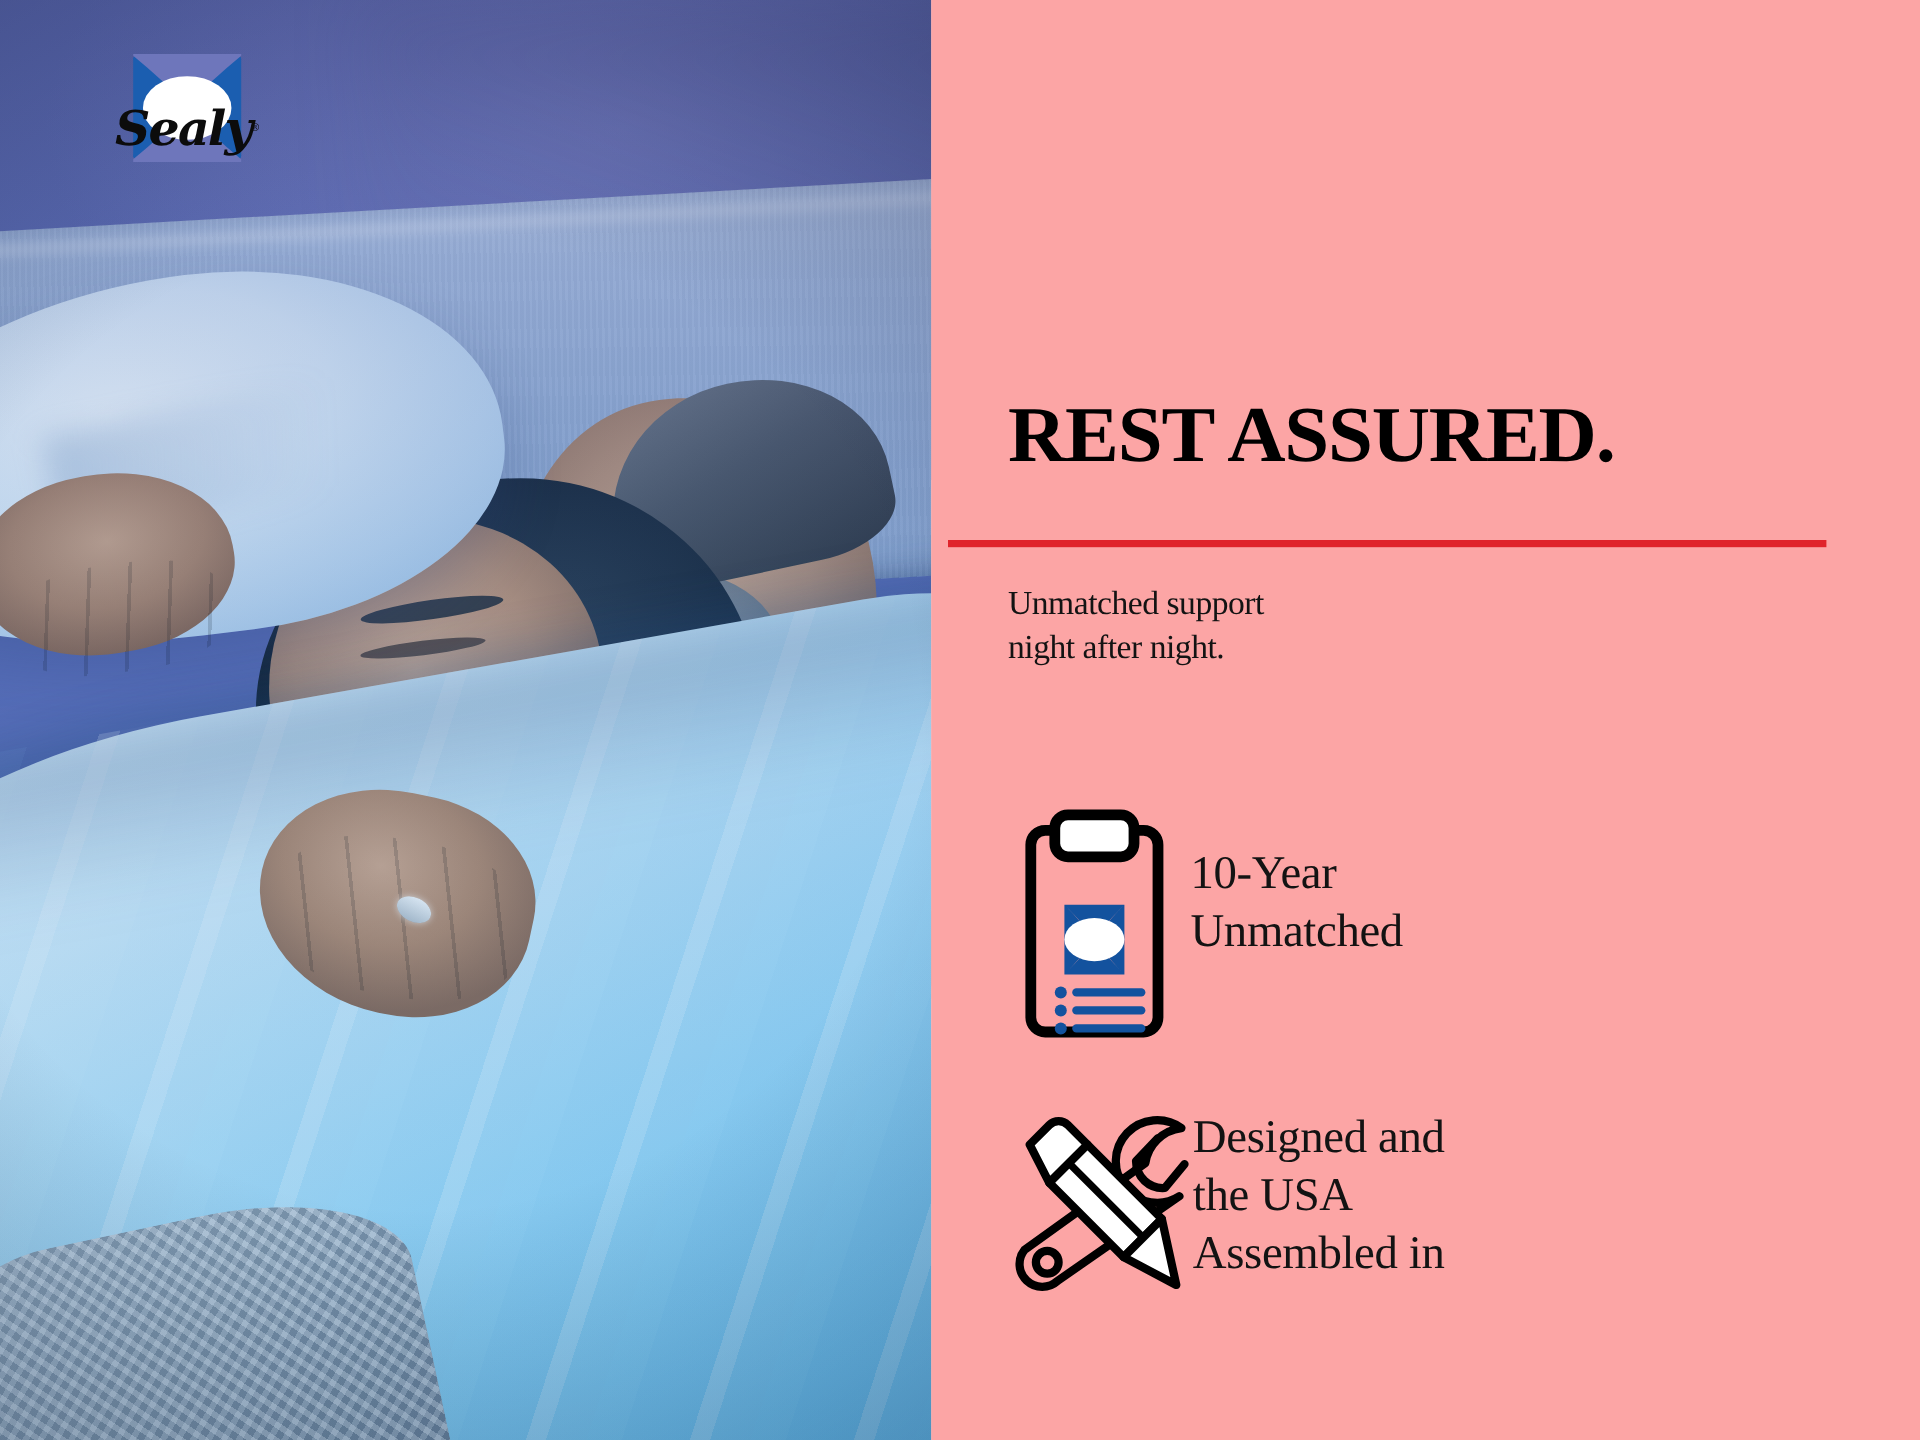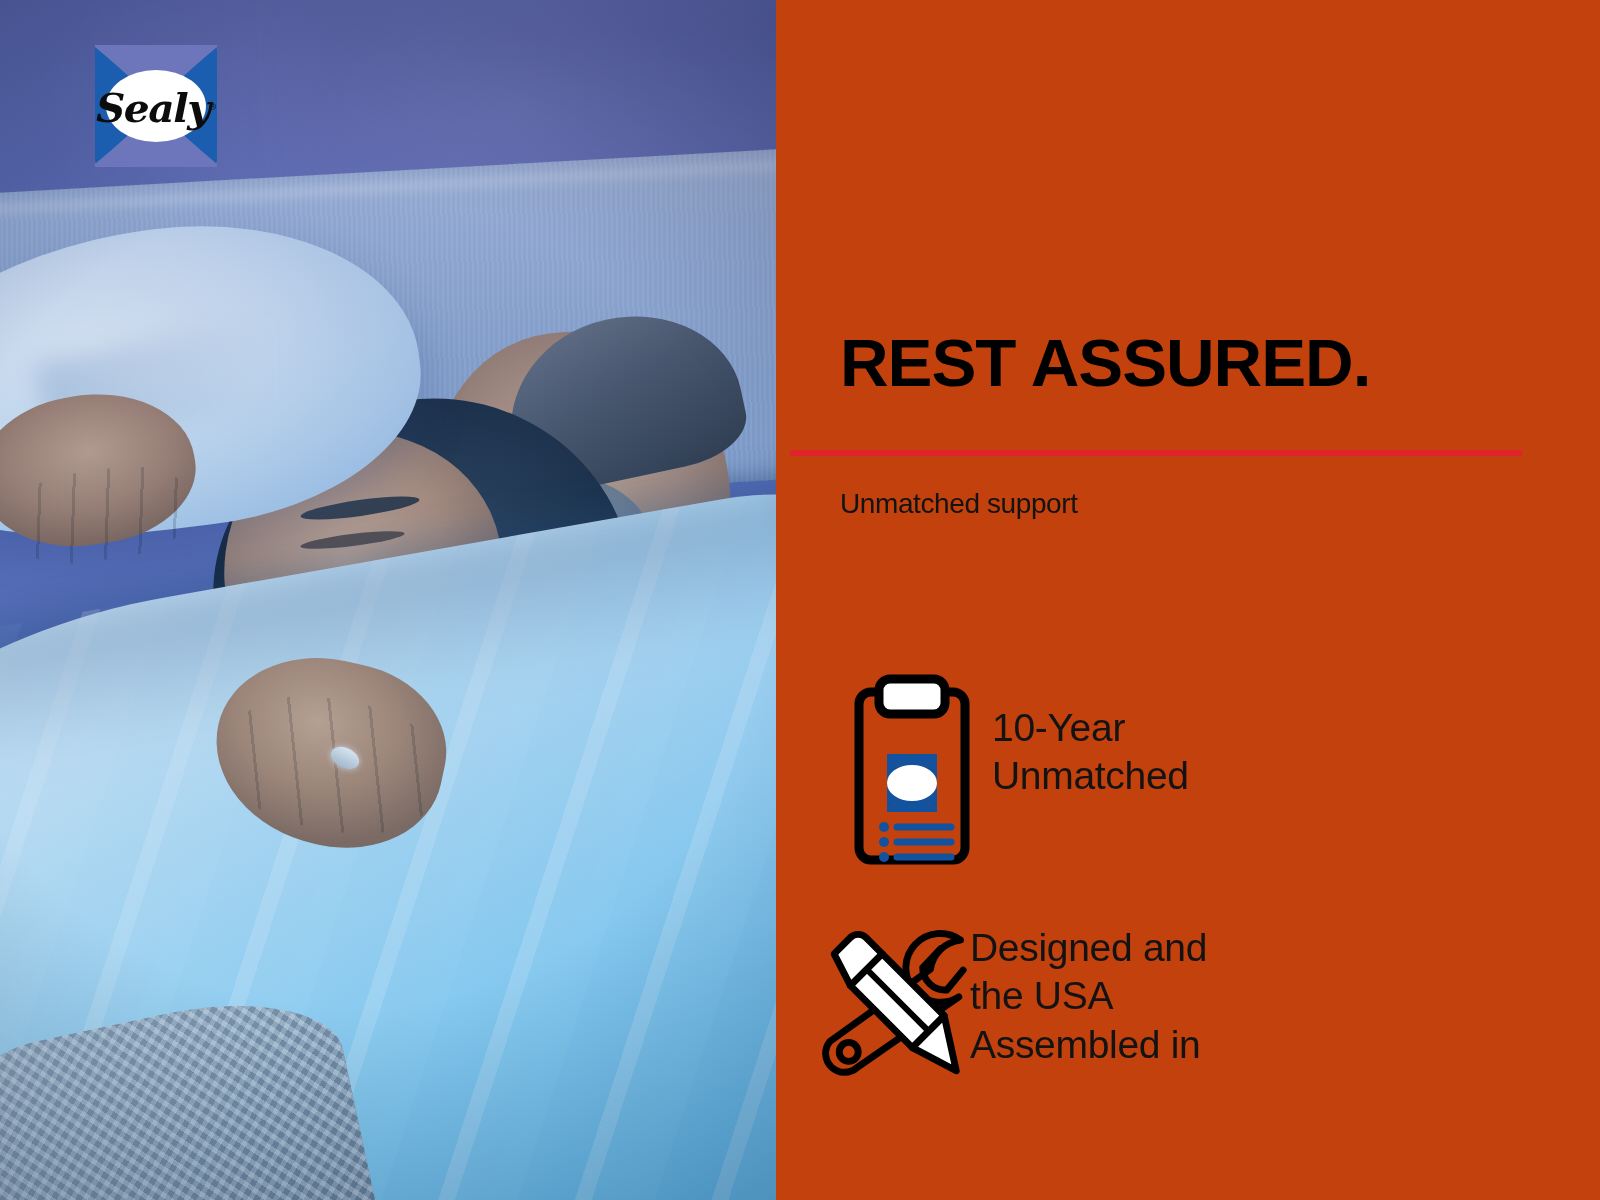--- a/index.html
+++ b/index.html
@@ -319,21 +319,21 @@
     background: radial-gradient(ellipse 760px 740px at 45% 50%, rgba(0,0,0,0) 55%, rgba(18,30,60,0.28) 100%);
     pointer-events: none;
   }
 
   
   .sealy-logo {
     position: absolute;
     left: 85px;
     top: 45px;
     width: 142px;
-    height: 122px;
+    height: 90px;
     z-index: 40;
   }
   .sealy-logo svg { display: block; width: 100%; height: 100%; }
   .sealy-wordmark {
     position: absolute;
     left: 0; top: 0;
     width: 142px; height: 122px;
     display: flex;
     align-items: center;
     justify-content: center;
@@ -354,21 +354,22 @@
     font-weight: 400 !important;
   }
 
   
   .content-panel {
     position: absolute;
     left: 776px;
     top: 0;
     width: 824px;
     height: 1200px;
-    background: #c2410c;
+    background: #fca5a5;
+    font-family: Liberation Serif, serif;
   }
 
   .headline {
     position: absolute;
     left: 64px;
     top: 330px;
     font-size: 66px;
     line-height: 1;
     font-weight: 900;
     letter-spacing: -1px;
@@ -399,21 +400,21 @@
   }
   .subhead .line { display: block; white-space: nowrap; }
 
   
   .feature-row {
     position: absolute;
     display: flex;
     align-items: flex-start;
   }
   .feature-row-warranty { left: 56px; top: 672px; justify-content: space-between; }
-  .feature-row-usa      { left: 34px; top: 912px; }
+  .feature-row-usa      { left: 58px; top: 912px; }
 
   .feature-icon {
     width: 160px;
     flex: 0 0 160px;
     display: flex;
     justify-content: center;
     align-items: flex-start;
   }
   .feature-icon svg { display: block; }
 
@@ -498,20 +499,21 @@
   </div>
 
   <div class="content-panel">
 
     <div class="headline">REST ASSURED.</div>
 
     <div class="divider-rule"></div>
 
     <div class="subhead">
       <span class="line">Unmatched support</span>
+      <span class="line">night after night.</span>
     </div>
 
     <div class="feature-row feature-row-warranty">
       <div class="feature-icon">
         <svg width="142" height="196" viewBox="0 0 142 196" xmlns="http://www.w3.org/2000/svg" aria-hidden="true">
 
           <path d="M38 20 H30 a12 12 0 0 0 -12 12 V176 a12 12 0 0 0 12 12 H112 a12 12 0 0 0 12 -12 V32 a12 12 0 0 0 -12 -12 H104" fill="none" stroke="#000000" stroke-width="9" stroke-linecap="round" stroke-linejoin="round"></path>
 
           <rect x="38" y="7" width="66" height="35" rx="11" ry="11" fill="#ffffff" stroke="#000000" stroke-width="9"></rect>
 

